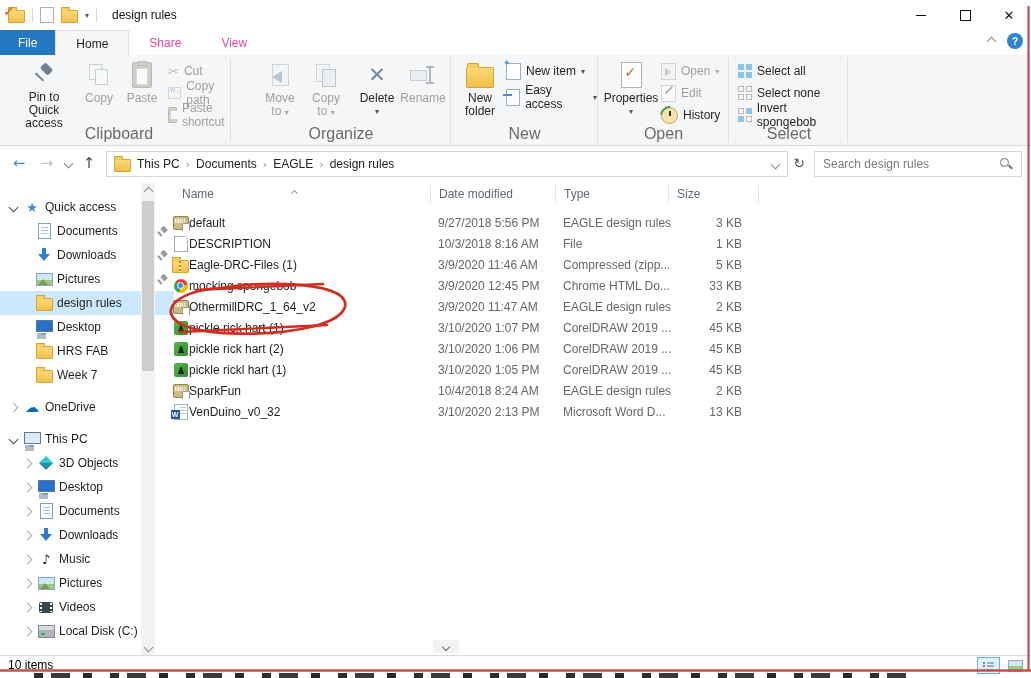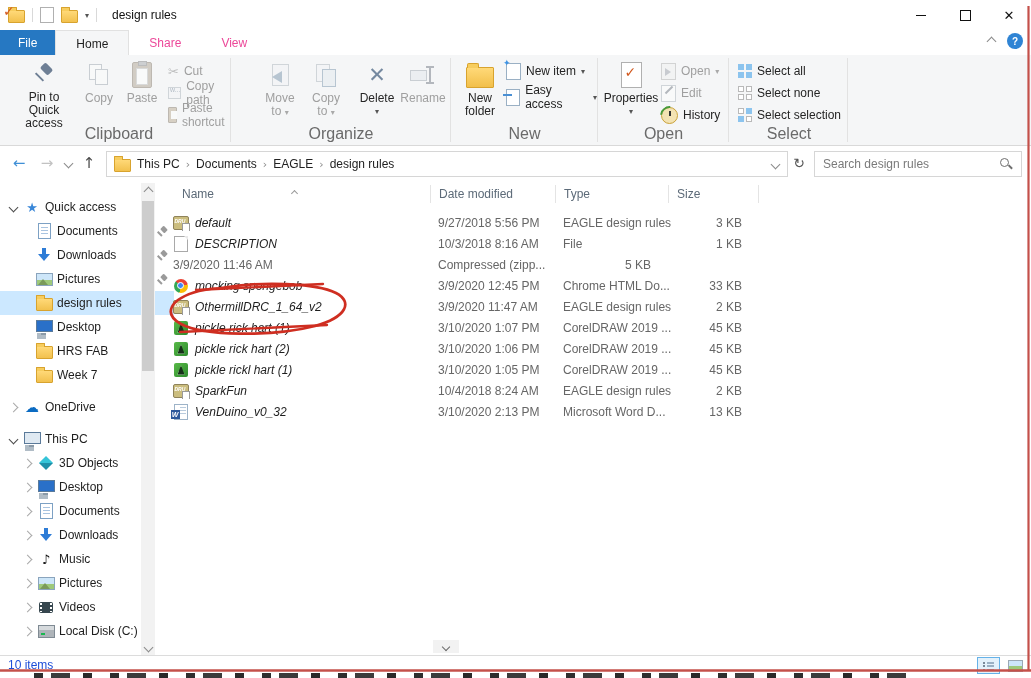--- a/index.html
+++ b/index.html
@@ -172,21 +172,21 @@
   
   .filelist{position:absolute;left:165px;top:183px;width:594px;}
   .frow,.fhead{display:grid;grid-template-columns:265px 125px 113px 91px;align-items:center;}
   .fhead{height:22px;color:#5c6a78;}
   .fhead .hc{height:18px;display:flex;align-items:center;padding-left:8px;}
   .fhead .hc + .hc{border-left:1px solid #e4e4e4;}
   .fhead .hc:last-child{border-right:1px solid #e4e4e4;}
   .fhead .hc:first-child{padding-left:17px;}
   .fspacer{height:7px;}
   .frow{height:21px;}
-  .cname{display:flex;align-items:center;gap:6px;padding-left:7px;white-space:nowrap;overflow:hidden;font-style:italic;}
+  .cname{display:flex;align-items:center;padding-left:7px;white-space:nowrap;overflow:hidden;}
   .cdate,.ctype{color:#666;padding-left:8px;white-space:nowrap;}
   .csize{color:#666;text-align:right;padding-right:17px;white-space:nowrap;}
   .fic{width:17px;height:16px;display:flex;align-items:center;justify-content:center;flex:none;position:relative;}
   .sortind{position:absolute;left:292px;top:185px;}
   .sortind .chev{width:4px;height:4px;border-color:#9a9a9a;}
 
   
   .fi-dru{width:14px;height:12px;background:#cbbd7e;border:1px solid #8f835a;border-radius:2px;position:relative;}
   .fi-dru::before{content:"DRU";position:absolute;left:1px;top:1px;font-size:5px;font-weight:bold;color:#fff;}
   .fi-dru::after{content:"";position:absolute;right:-2px;bottom:-3px;width:6px;height:7px;background:#fff;border:1px solid #9a9a9a;}
@@ -202,21 +202,21 @@
   .fi-corel{width:14px;height:14px;background:linear-gradient(135deg,#58b947,#2e8b2e);border-radius:2px;position:relative;}
   .fi-corel::after{content:"";position:absolute;left:4px;top:3px;width:7px;height:9px;background:#17301a;
      clip-path:polygon(50% 0,100% 100%,0 100%);box-shadow:0 0 0 1px #fff;}
   .fi-word{width:12px;height:14px;background:#fff;border:1px solid #9db3c8;position:relative;}
   .fi-word::before{content:"W";position:absolute;left:-4px;bottom:0;width:9px;height:9px;background:#2b579a;color:#fff;font-size:7px;font-weight:bold;line-height:9px;text-align:center;}
   .fi-word::after{content:"";position:absolute;right:1px;top:2px;width:6px;height:8px;
      background:repeating-linear-gradient(#b9cbdd 0 1px,transparent 1px 3px);}
 
   
   .statusbar{position:absolute;left:0;top:655px;width:100%;height:17px;border-top:1px solid #dcdcdc;background:#fff;display:flex;align-items:center;}
-  .statustext{padding-left:8px;color:#1d4ed8;}
+  .statustext{padding-left:8px;color:#000000;}
   .viewbtns{position:absolute;right:4px;top:1px;display:flex;gap:4px;}
   .vb{width:21px;height:15px;display:flex;align-items:center;justify-content:center;border:1px solid transparent;}
   .vb.active{border:1px solid #66b2e8;background:#e3f1fb;}
   .vb-details{width:11px;height:10px;
      background:linear-gradient(#7a8a9a,#7a8a9a) 0 1px/2px 2px,linear-gradient(#7a8a9a,#7a8a9a) 0 4.5px/2px 2px,linear-gradient(#7a8a9a,#7a8a9a) 0 8px/2px 2px,
        linear-gradient(#9ab0c4,#9ab0c4) 4px 1px/7px 2px,linear-gradient(#9ab0c4,#9ab0c4) 4px 4.5px/7px 2px,linear-gradient(#9ab0c4,#9ab0c4) 4px 8px/7px 2px;
      background-repeat:no-repeat;}
   .vb-thumb{width:13px;height:10px;border:1px solid #9aa8b4;background:linear-gradient(180deg,#cde6f9 55%,#9ec97a 55%);}
 
   
@@ -385,21 +385,21 @@
       <div class="smallrow" style="left:8px;top:5px;">
         <span class="ri ri-selall"></span>
         <span>Select all</span>
       </div>
       <div class="smallrow" style="left:8px;top:27px;">
         <span class="ri ri-selnone"></span>
         <span>Select none</span>
       </div>
       <div class="smallrow" style="left:8px;top:49px;">
         <span class="ri ri-selinv"></span>
-        <span>Select selection</span>
+        <span>Invert spongebob</span>
       </div>
       <div class="rglabel">Select</div>
     </div>
     <div class="rgsep" style="left:847px;"></div>
   </div>
 
   <div class="addressrow">
     <div class="navarrow" style="left:8px;color:#3f8fd6;">←</div>
     <div class="navarrow" style="left:36px;color:#c2c2c2;">→</div>
     <div class="navarrow" style="left:60px;width:16px;">
@@ -603,20 +603,26 @@
           <span class="fic">
             <span class="fi-blank"></span>
           </span>
           <span>DESCRIPTION</span>
         </div>
       <div class="cdate">10/3/2018 8:16 AM</div>
       <div class="ctype">File</div>
       <div class="csize">1 KB</div>
     </div>
     <div class="frow">
+      <div class="cname">
+          <span class="fic">
+            <span class="fi-zip"></span>
+          </span>
+          <span>Eagle-DRC-Files (1)</span>
+        </div>
       <div class="cdate">3/9/2020 11:46 AM</div>
       <div class="ctype">Compressed (zipp...</div>
       <div class="csize">5 KB</div>
     </div>
     <div class="frow">
       <div class="cname">
           <span class="fic">
             <span class="fi-chrome"></span>
           </span>
           <span>mocking spongebob</span>

